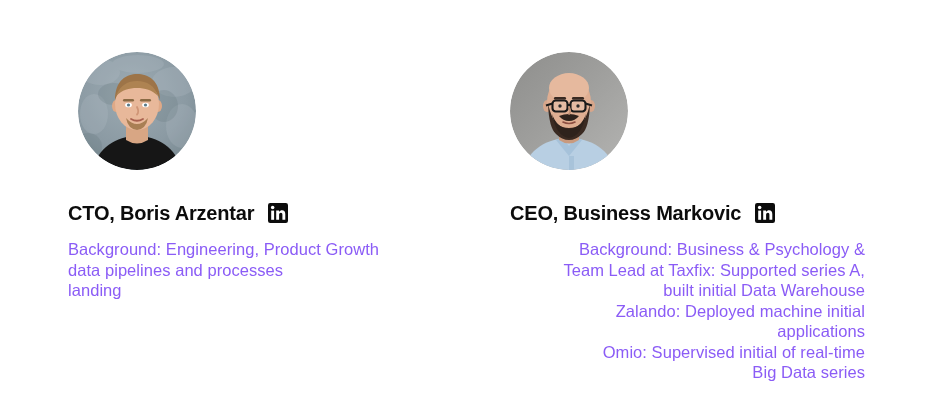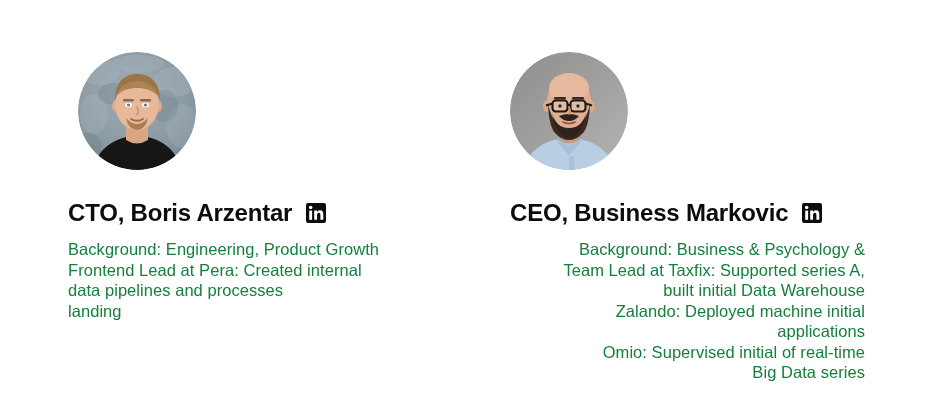--- a/index.html
+++ b/index.html
@@ -40,21 +40,21 @@
   .avatar svg { display: block; width: 118px; height: 118px; }
 
   
   .name-row {
     display: flex;
     align-items: center;
     margin-top: 30px;
     height: 26px;
   }
   .name-text {
-    font-size: 24px;
+    font-size: 20px;
     font-weight: 700;
     color: #0c0c0c;
     letter-spacing: -0.2px;
     white-space: nowrap;
   }
   .linkedin-icon {
     display: inline-block;
     width: 20px;
     height: 20px;
     margin-left: 14px;
@@ -62,21 +62,21 @@
   }
   .linkedin-icon svg { display: block; }
 
   
   .bio {
     margin-top: 13px;
   }
   .bio-line {
     font-size: 16.5px;
     line-height: 20.5px;
-    color: #15803d;
+    color: #8b5cf6;
     letter-spacing: 0.05px;
     white-space: nowrap;
   }
   .profile-card.left  .bio-line { max-width: 345px; }
   .profile-card.right .bio-line { max-width: 355px; text-align: right; }
 </style>
 </head>
 <body>
 
 <div class="team-section">
@@ -147,21 +147,20 @@
           <rect x="0" y="0" width="20" height="20" rx="2.2" fill="#0c0c0c"></rect>
           <rect x="3.2" y="7.6" width="2.9" height="9.2" fill="#ffffff"></rect>
           <circle cx="4.65" cy="4.5" r="1.75" fill="#ffffff"></circle>
           <path d="M8.2 7.6 h2.8 v1.3 c0.7-1.1 1.9-1.6 3.1-1.6 c2.1 0 3.2 1.3 3.2 3.8 v5.7 h-2.9 v-5.1 c0-1.3-0.5-2-1.5-2 c-1.1 0-1.8 0.8-1.8 2.1 v5 H8.2 z" fill="#ffffff"></path>
         </svg>
       </span>
     </div>
 
     <div class="bio">
       <div class="bio-line">Background: Engineering, Product Growth</div>
-      <div class="bio-line">Frontend Lead at Pera: Created internal</div>
       <div class="bio-line">data pipelines and processes</div>
       <div class="bio-line">landing</div>
     </div>
   </div>
 
   <div class="profile-card right">
 
     <div class="avatar">
       <svg viewBox="0 0 118 118" xmlns="http://www.w3.org/2000/svg">
         <defs>

